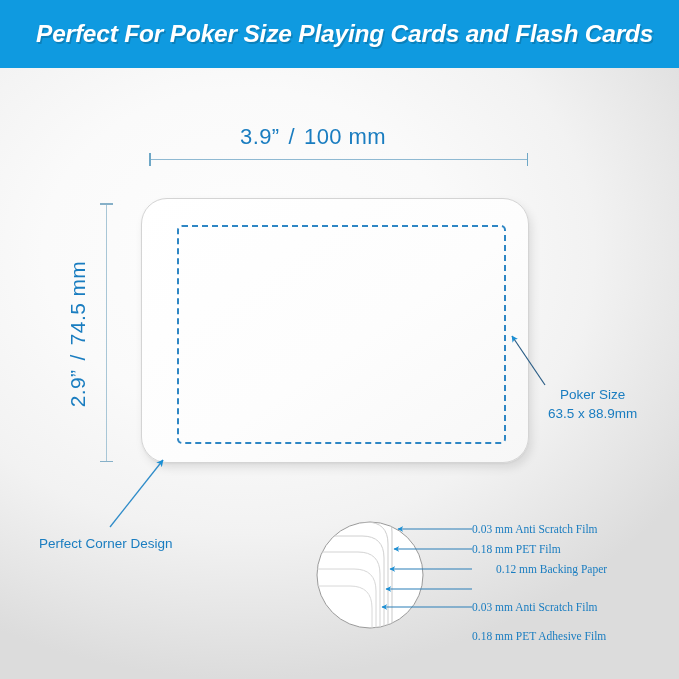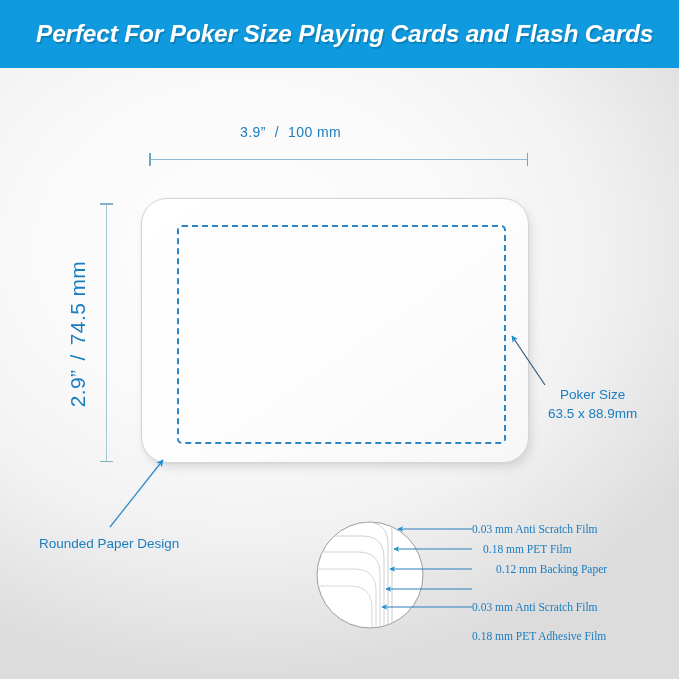--- a/index.html
+++ b/index.html
@@ -71,21 +71,21 @@
     width: 329px;
     height: 219px;
     border: 2px dashed #2e86c4;
     border-radius: 5px;
   }
 
   
   .dim-text {
     position: absolute;
     color: #1a7dc0;
-    font-size: 14px;
+    font-size: 22px;
     letter-spacing: 0.4px;
     white-space: nowrap;
   }
   .dim-text .sep { padding: 0 9px; }
 
   #dim-top {
     left: 240px;
     top: 124px;
   }
 
@@ -219,21 +219,21 @@
     </div>
   </div>
   <div class="dimline-v"></div>
 
   <div class="callout" id="callout-poker">
     <div>Poker Size</div>
     <div>63.5 x 88.9mm</div>
   </div>
 
   <div class="callout" id="callout-corner">
-    <div>Rounded Paper Design</div>
+    <div>Perfect Corner Design</div>
   </div>
 
   <svg class="overlay" viewBox="0 0 679 679">
     <defs>
       <marker id="arrowBlue" viewBox="0 0 10 10" refX="9" refY="5" markerWidth="5.5" markerHeight="5.5" orient="auto-start-reverse">
         <path d="M 0 0 L 10 5 L 0 10 L 2.6 5 z" fill="#1b8fd4"></path>
       </marker>
       <marker id="arrowBlueSm" viewBox="0 0 10 10" refX="9" refY="5" markerWidth="5" markerHeight="5" orient="auto-start-reverse">
         <path d="M 0 0 L 10 5 L 0 10 L 2.6 5 z" fill="#1b8fd4"></path>
       </marker>
@@ -271,20 +271,20 @@
         <line x1="158" y1="13" x2="84" y2="13" marker-end="url(#arrLayer)"></line>
         <line x1="158" y1="33" x2="80" y2="33" marker-end="url(#arrLayer)"></line>
         <line x1="158" y1="53" x2="76" y2="53" marker-end="url(#arrLayer)"></line>
         <line x1="158" y1="73" x2="72" y2="73" marker-end="url(#arrLayer)"></line>
         <line x1="158" y1="91" x2="68" y2="91" marker-end="url(#arrLayer)"></line>
       </g>
     </svg>
 
     <div class="layer-labels">
       <div class="layer-label" style="top:7px;">0.03 mm Anti Scratch Film</div>
-      <div class="layer-label" style="top:27px;margin-left:11px;">0.18 mm PET Film</div>
+      <div class="layer-label" style="top:27px;">0.18 mm PET Film</div>
       <div class="layer-label" style="top:47px;margin-left:24px;">0.12 mm Backing Paper</div>
       <div class="layer-label" style="top:67px;margin-top:47px;">0.18 mm PET Adhesive Film</div>
       <div class="layer-label" style="top:85px;">0.03 mm Anti Scratch Film</div>
     </div>
   </div>
 
 </div>
 
 </body></html>

